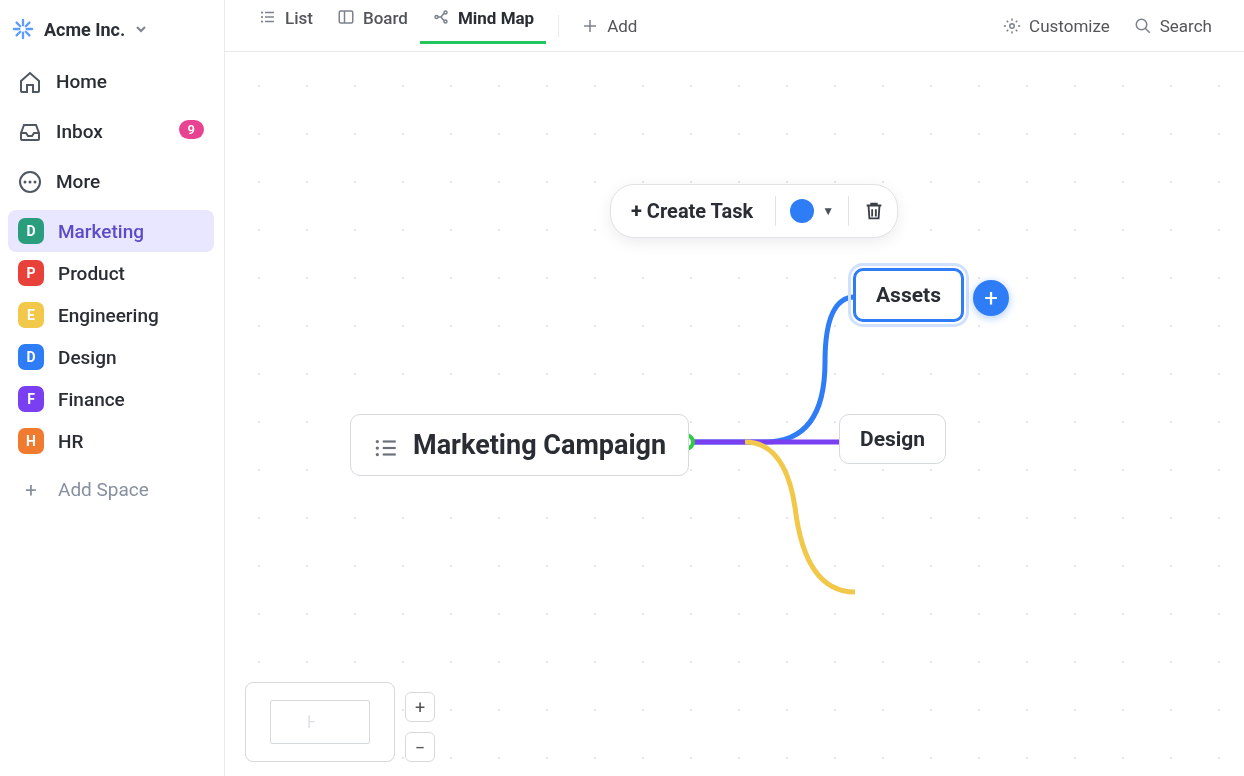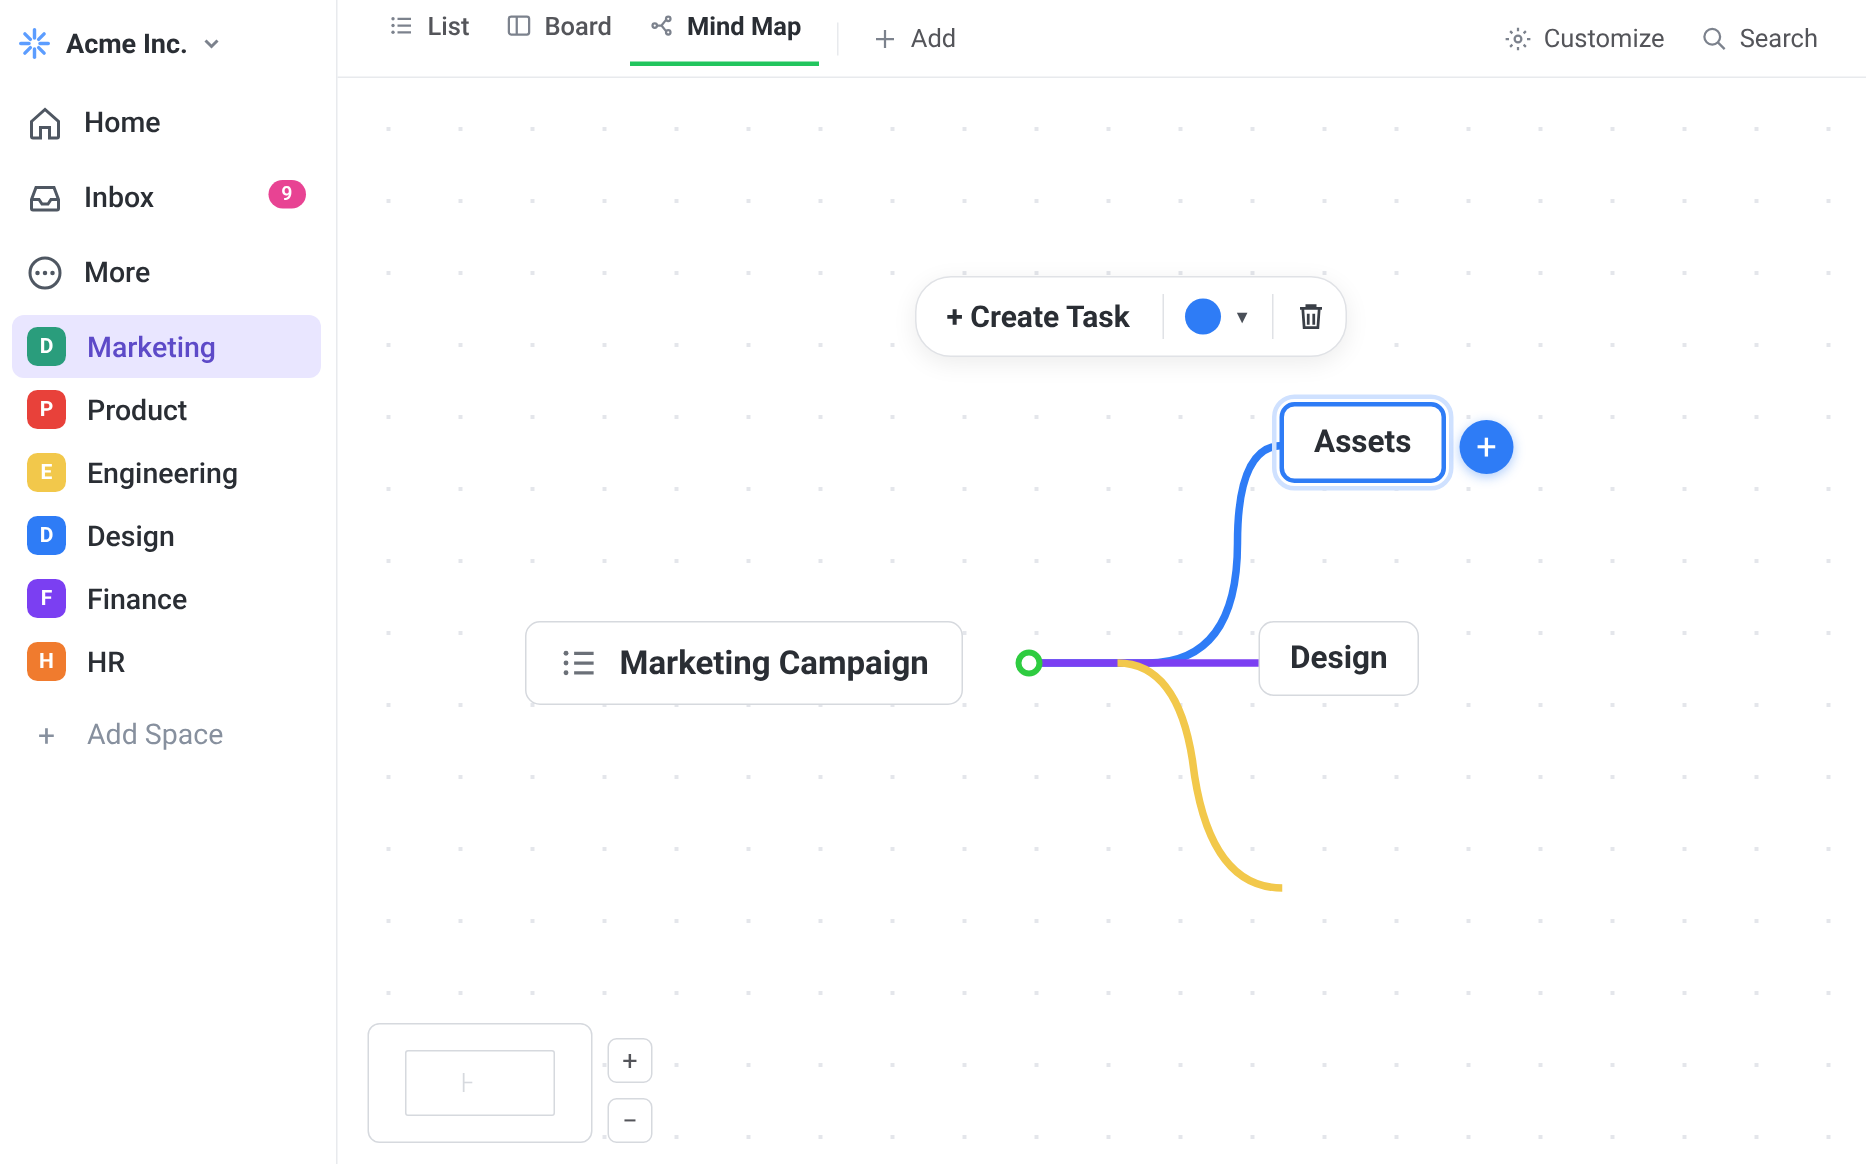--- a/index.html
+++ b/index.html
@@ -129,21 +129,21 @@
     position: absolute;
     background: #fff;
     border: 1px solid #d6d9de;
     border-radius: 10px;
     padding: 12px 20px;
     font-size: 21px;
     font-weight: 700;
     display: flex; align-items: center; gap: 14px;
     cursor: pointer;
   }
-  .node.root { font-size: 22px; padding: 14px 22px; }
+  .node.root { font-size: 27px; padding: 14px 22px; align-items: flex-end; }
   .node.selected { border: 3px solid #2e7cf6; outline: 3px solid #cfe1ff; outline-offset: 2px; }
   .list-lines { width: 26px; height: 26px; color: #6b7078; }
 
   .edge { position: absolute; pointer-events: none; }
   .edge path { fill: none; stroke-width: 5; }
 
   .node-toolbar {
     position: absolute;
     background: #fff;
     border: 1px solid #e0e2e6;

